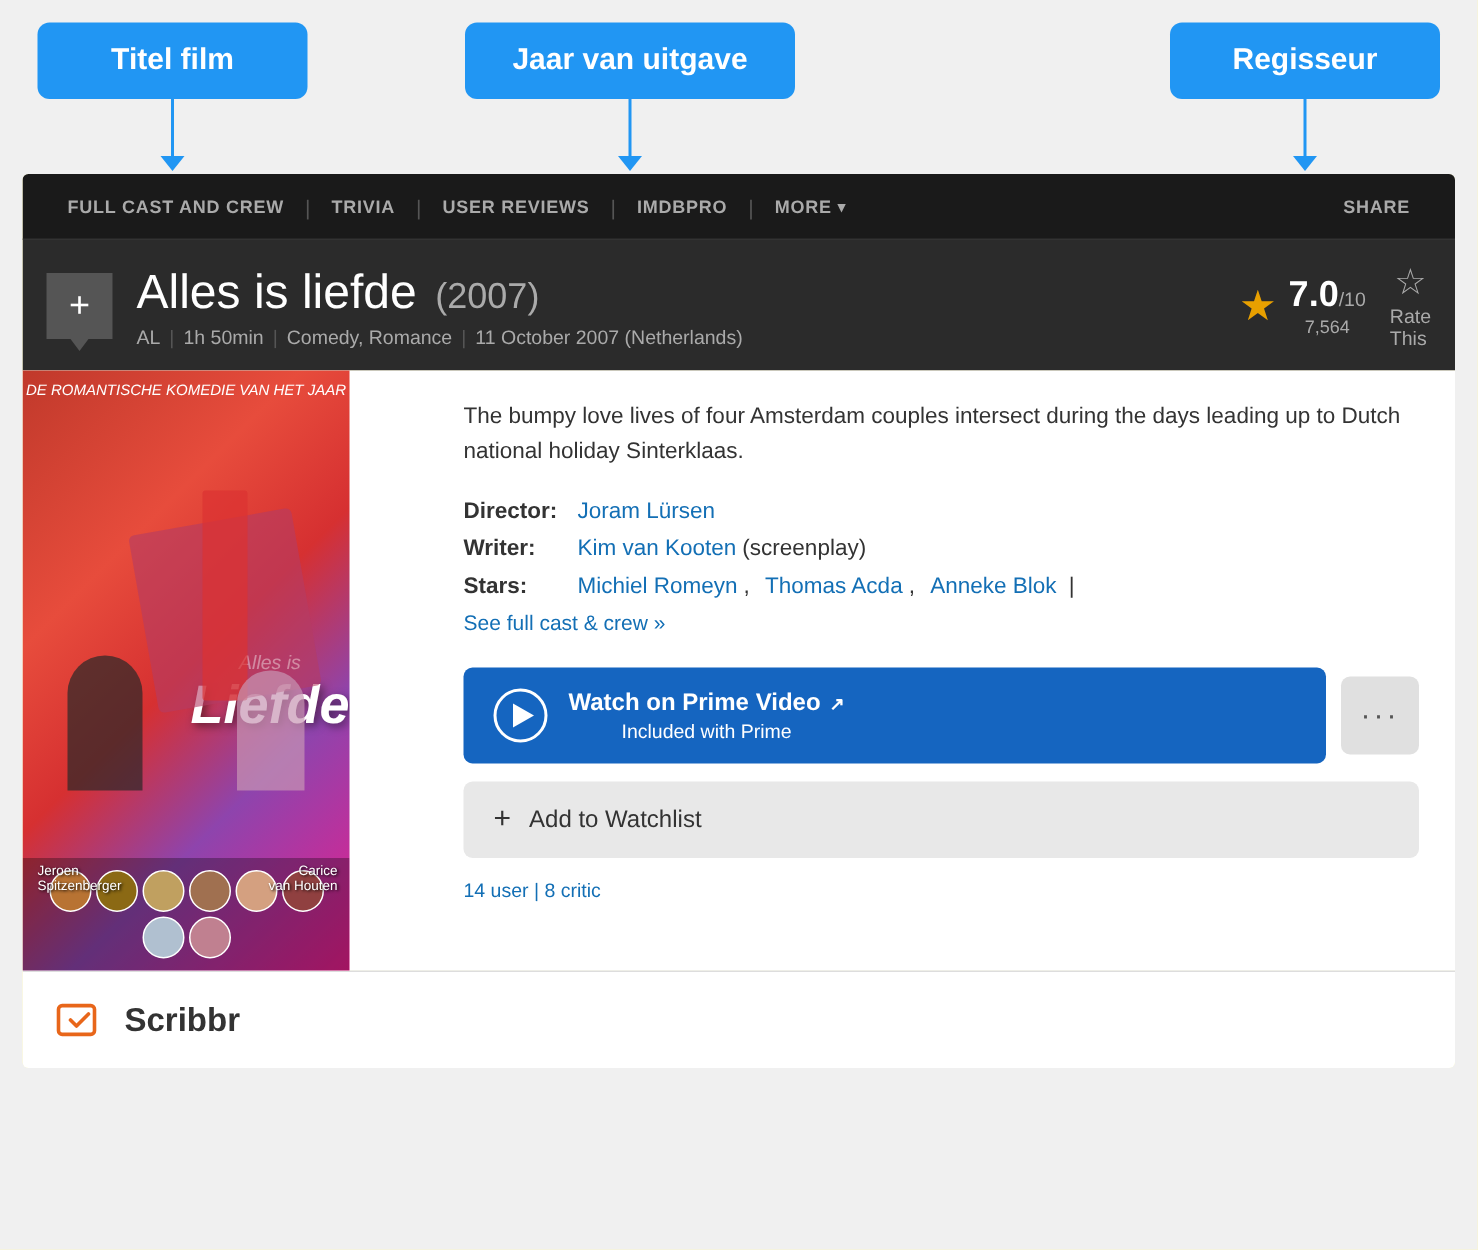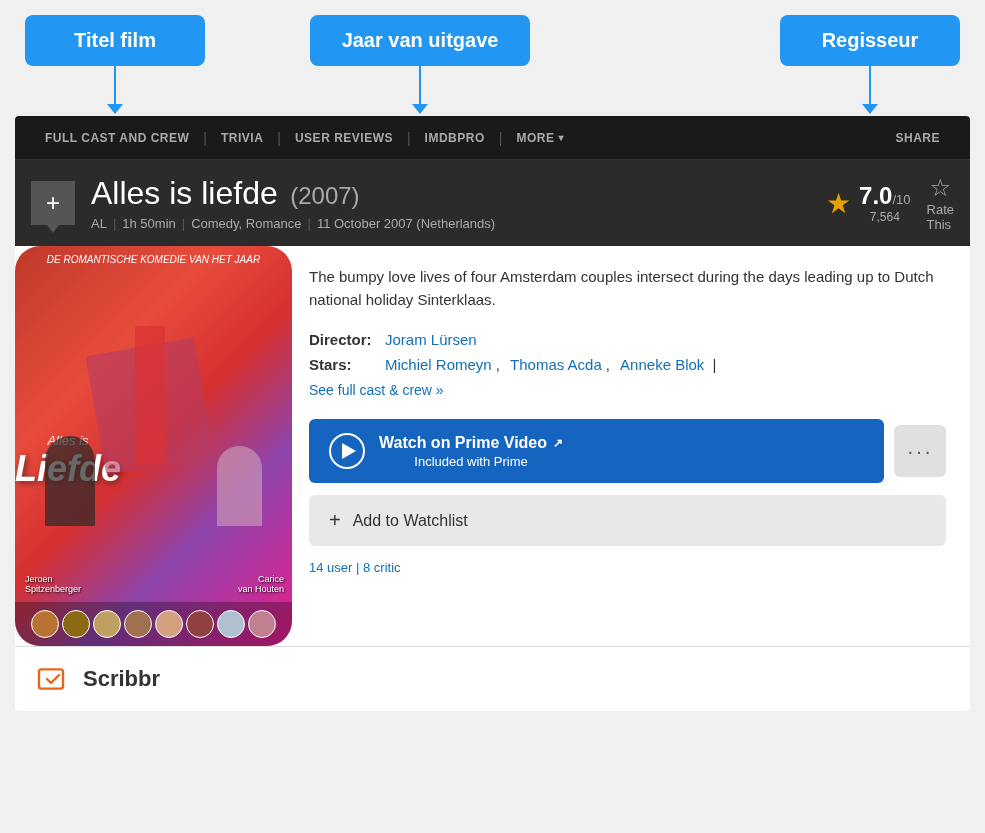--- a/index.html
+++ b/index.html
@@ -197,30 +197,29 @@
     .content-area {
       background: white;
       display: flex;
       gap: 0;
     }
     .poster-section {
       width: 270px;
       flex-shrink: 0;
     }
     .poster-img {
-      width: 277px;
+      width: 218px;
       height: 400px;
       background: linear-gradient(135deg, #c0392b 0%, #e74c3c 30%, #d63031 50%, #8e44ad 70%, #e91e8c 100%);
       position: relative;
       overflow: hidden;
       display: flex;
       flex-direction: column;
-      align-items: flex-start;
+      align-items: flex-end;
       justify-content: center;
-      border-radius: 25px;
     }
     .poster-overlay-text {
       color: white;
       text-align: center;
       font-style: italic;
       font-size: 12px;
       position: absolute;
       top: 10px;
       left: 0;
       right: 0;
@@ -512,20 +511,25 @@
         </div>
       </div>
 
       <div class="info-section">
         <p class="description">The bumpy love lives of four Amsterdam couples intersect during the days leading up to Dutch national holiday Sinterklaas.</p>
 
         <div class="credits">
           <div class="credit-line">
             <span class="credit-label">Director:</span>
             <span class="credit-name director-arrow" style="position:relative;">Joram Lürsen</span>
+          </div>
+          <div class="credit-line">
+            <span class="credit-label">Writer:</span>
+            <span class="credit-name">Kim van Kooten</span>
+            <span class="credit-note">(screenplay)</span>
           </div>
           <div class="credit-line">
             <span class="credit-label">Stars:</span>
             <span class="credit-name">Michiel Romeyn</span>
             <span class="credit-note">,&nbsp;</span>
             <span class="credit-name">Thomas Acda</span>
             <span class="credit-note">,&nbsp;</span>
             <span class="credit-name">Anneke Blok</span>
             <span class="credit-note">&nbsp;|</span>
           </div>

